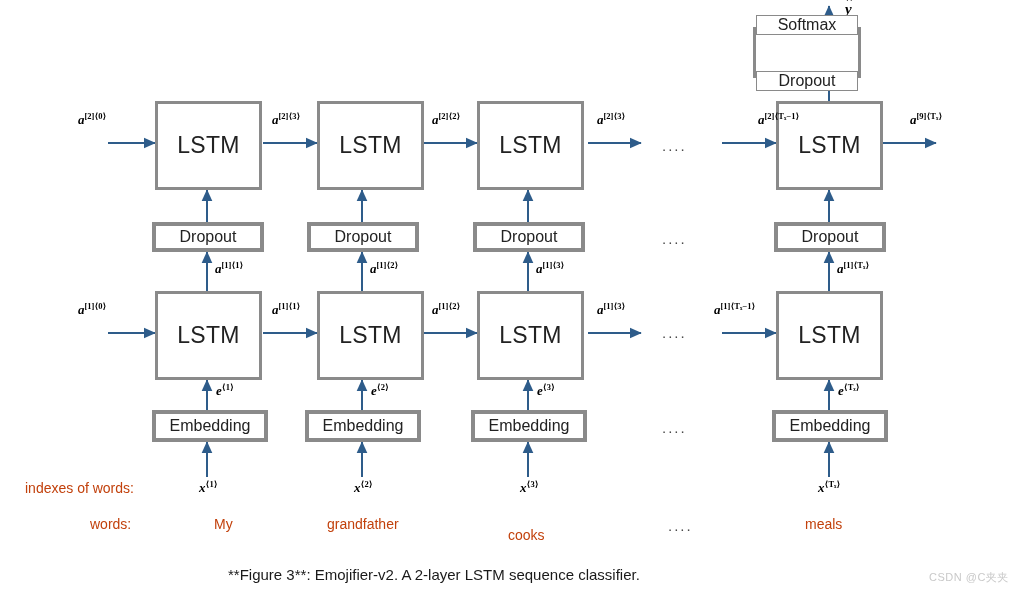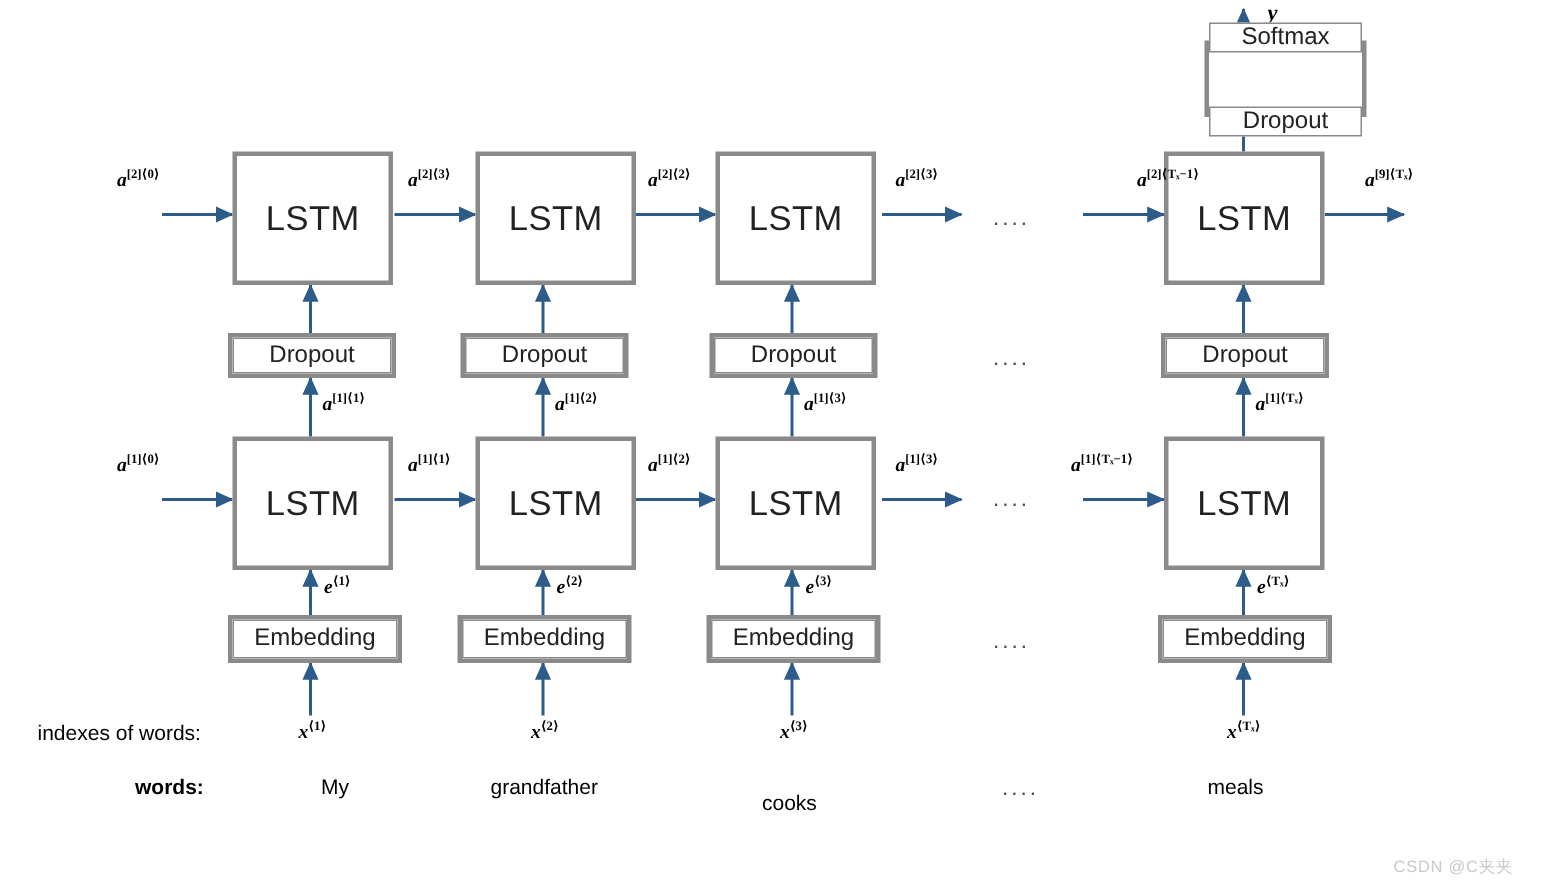--- a/index.html
+++ b/index.html
@@ -66,21 +66,21 @@
     font-style:normal;
     font-weight:bold;
     vertical-align:super;
     line-height:0;
   }
   .lbl .v{font-style:italic;}
   .plain{
     position:absolute;
     font-family:"Liberation Sans","DejaVu Sans",sans-serif;
     font-size:14px;
-    color:#000000;
+    color:#c2410c;
     white-space:nowrap;
     line-height:1;
   }
   .dots{
     position:absolute;
     font-family:"Liberation Sans","DejaVu Sans",sans-serif;
     font-size:15px;
     letter-spacing:2px;
     color:#4a4a4a;
     white-space:nowrap;
@@ -154,21 +154,21 @@
     </g>
   </svg>
 
   <div class="lbl" style="left:845px;top:2px;font-size:15px;">
     <span style="position:relative;display:inline-block;">
       <span class="v">y</span>
       <span style="position:absolute;left:1px;top:-8px;font-size:11px;">^</span>
     </span>
   </div>
 
-  <div class="box stack" style="left:803px;top:27px;width:108px;height:51px;gap:36px;">
+  <div class="box stack" style="left:753px;top:27px;width:108px;height:51px;gap:36px;">
     <div class="row">Softmax</div>
     <div class="row">Dropout</div>
   </div>
 
   <div class="box lstm" style="left:155px;top:101px;width:107px;height:89px;">LSTM</div>
   <div class="box lstm" style="left:317px;top:101px;width:107px;height:89px;">LSTM</div>
   <div class="box lstm" style="left:477px;top:101px;width:107px;height:89px;">LSTM</div>
   <div class="box lstm" style="left:776px;top:101px;width:107px;height:89px;">LSTM</div>
 
   <div class="box thin" style="left:152px;top:222px;width:112px;height:30px;">
@@ -257,21 +257,21 @@
     <span class="v">e</span><sup>⟨2⟩</sup>
   </div>
   <div class="lbl" style="left:537px;top:384px;">
     <span class="v">e</span><sup>⟨3⟩</sup>
   </div>
   <div class="lbl" style="left:838px;top:384px;">
     <span class="v">e</span><sup>⟨Tₓ⟩</sup>
   </div>
 
   <div class="plain" style="left:25px;top:481px;">indexes of words:</div>
-  <div class="plain" style="left:90px;top:517px;font-weight:bold;">words:</div>
+  <div class="plain" style="left:90px;top:517px;">words:</div>
 
   <div class="lbl" style="left:199px;top:481px;">
     <span class="v">x</span><sup>⟨1⟩</sup>
   </div>
   <div class="lbl" style="left:354px;top:481px;">
     <span class="v">x</span><sup>⟨2⟩</sup>
   </div>
   <div class="lbl" style="left:520px;top:481px;">
     <span class="v">x</span><sup>⟨3⟩</sup>
   </div>
@@ -283,16 +283,17 @@
   <div class="plain" style="left:327px;top:517px;">grandfather</div>
   <div class="plain" style="left:508px;top:528px;">cooks</div>
   <div class="plain" style="left:805px;top:517px;">meals</div>
 
   <div class="dots" style="left:662px;top:138px;">....</div>
   <div class="dots" style="left:662px;top:231px;">....</div>
   <div class="dots" style="left:662px;top:325px;">....</div>
   <div class="dots" style="left:662px;top:420px;">....</div>
   <div class="dots" style="left:668px;top:518px;">....</div>
 
+  <div class="caption" style="left:228px;top:566px;">**Figure 3**: Emojifier-v2. A 2-layer LSTM sequence classifier.</div>
 
   <div class="watermark" style="left:929px;top:570px;">CSDN @C夹夹</div>
 
 </div>
 
 </body></html>

